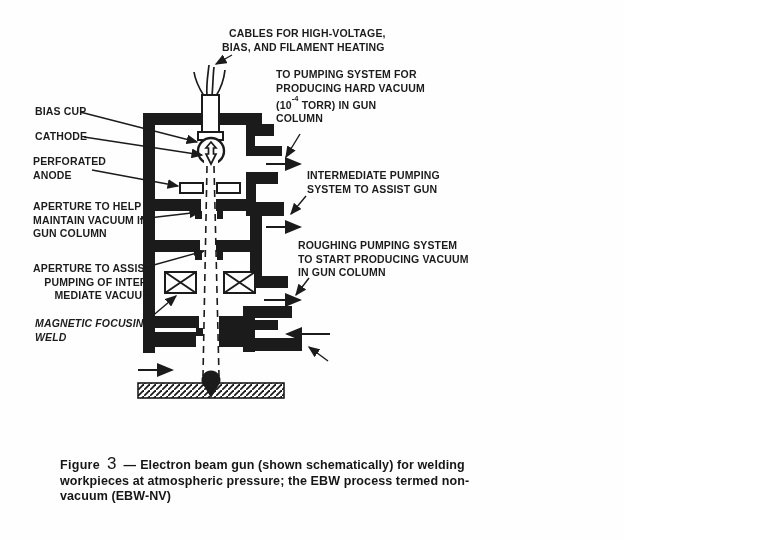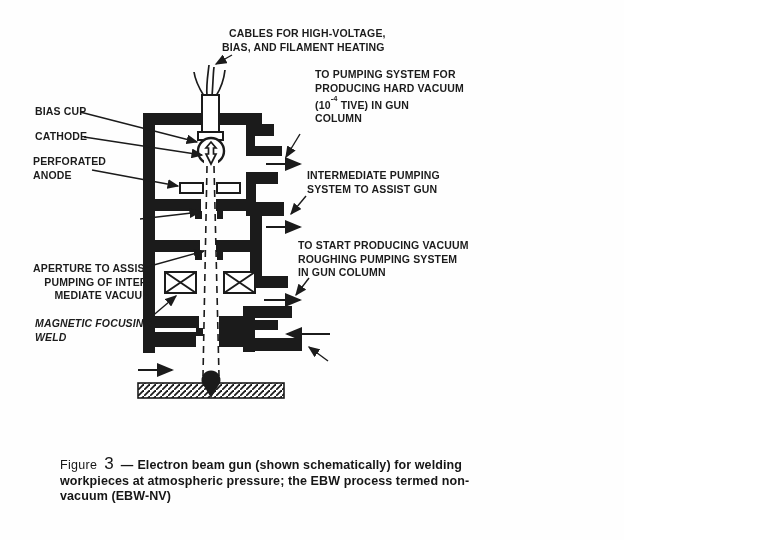--- a/index.html
+++ b/index.html
@@ -13,21 +13,21 @@
     letter-spacing:.15px;white-space:nowrap;
   }
   .lbl .ln{display:block;}
   .ind{padding-left:7px;}
   .ind8{padding-left:8px;}
   sup.small{font-size:7.5px;position:relative;top:-3.5px;}
   #caption{
     position:absolute;left:60px;top:456px;width:434px;color:#161616;
     font-weight:700;font-size:12.5px;line-height:15.5px;letter-spacing:.1px;
   }
-  .cap-word{font-weight:400;letter-spacing:.3px;}
+  .cap-word{font-weight:700;letter-spacing:.3px;}
   .cap-num{font-weight:400;font-size:17px;padding:0 7px;}
   .cap-dash{padding-right:4px;}
 </style>
 </head>
 <body>
 
 <div id="stage">
 
   <svg id="schematic" width="768" height="540" viewBox="0 0 768 540">
     <defs>
@@ -137,55 +137,60 @@
       <line x1="309" y1="278" x2="296" y2="295" marker-end="url(#ah)"></line>
       <line x1="328" y1="361" x2="309" y2="347" marker-end="url(#ah)"></line>
     </g>
   </svg>
 
   <div class="lbl" style="left:222px;top:27px;">
     <span class="ln ind">CABLES FOR HIGH-VOLTAGE,</span>
     <span class="ln">BIAS, AND FILAMENT HEATING</span>
   </div>
 
-  <div class="lbl" style="left:276px;top:68px;margin-left:39px;">
+  <div class="lbl" style="left:276px;top:68px;">
     <span class="ln">TO PUMPING SYSTEM FOR</span>
     <span class="ln">PRODUCING HARD VACUUM</span>
-    <span class="ln"><span>(10</span><sup class="small">-4</sup><span> TIVE) IN GUN</span></span>
+    <span class="ln"><span>(10</span><sup class="small">-4</sup><span> TORR) IN GUN</span></span>
     <span class="ln">COLUMN</span>
   </div>
 
   <div class="lbl" style="left:35px;top:105px;">
     <span class="ln">BIAS CUP</span>
   </div>
 
   <div class="lbl" style="left:35px;top:130px;">
     <span class="ln">CATHODE</span>
   </div>
 
   <div class="lbl" style="left:33px;top:155px;">
     <span class="ln">PERFORATED</span>
     <span class="ln">ANODE</span>
   </div>
 
+  <div class="lbl" style="left:33px;top:200px;">
+    <span class="ln">APERTURE TO HELP</span>
+    <span class="ln">MAINTAIN VACUUM IN</span>
+    <span class="ln">GUN COLUMN</span>
+  </div>
 
   <div class="lbl" style="left:307px;top:169px;">
     <span class="ln">INTERMEDIATE PUMPING</span>
     <span class="ln">SYSTEM TO ASSIST GUN</span>
   </div>
 
   <div class="lbl" style="left:33px;top:262px;text-align:right;">
     <span class="ln">APERTURE TO ASSIST</span>
     <span class="ln">PUMPING OF INTER-</span>
     <span class="ln">MEDIATE VACUUM</span>
   </div>
 
   <div class="lbl" style="left:298px;top:239px;">
+    <span class="ln">ROUGHING PUMPING SYSTEM</span>
     <span class="ln">TO START PRODUCING VACUUM</span>
-    <span class="ln">ROUGHING PUMPING SYSTEM</span>
     <span class="ln">IN GUN COLUMN</span>
   </div>
 
   <div class="lbl" style="left:35px;top:317px;font-style:italic;">
     <span class="ln">MAGNETIC FOCUSING</span>
     <span class="ln">WELD</span>
   </div>
 
 
 

